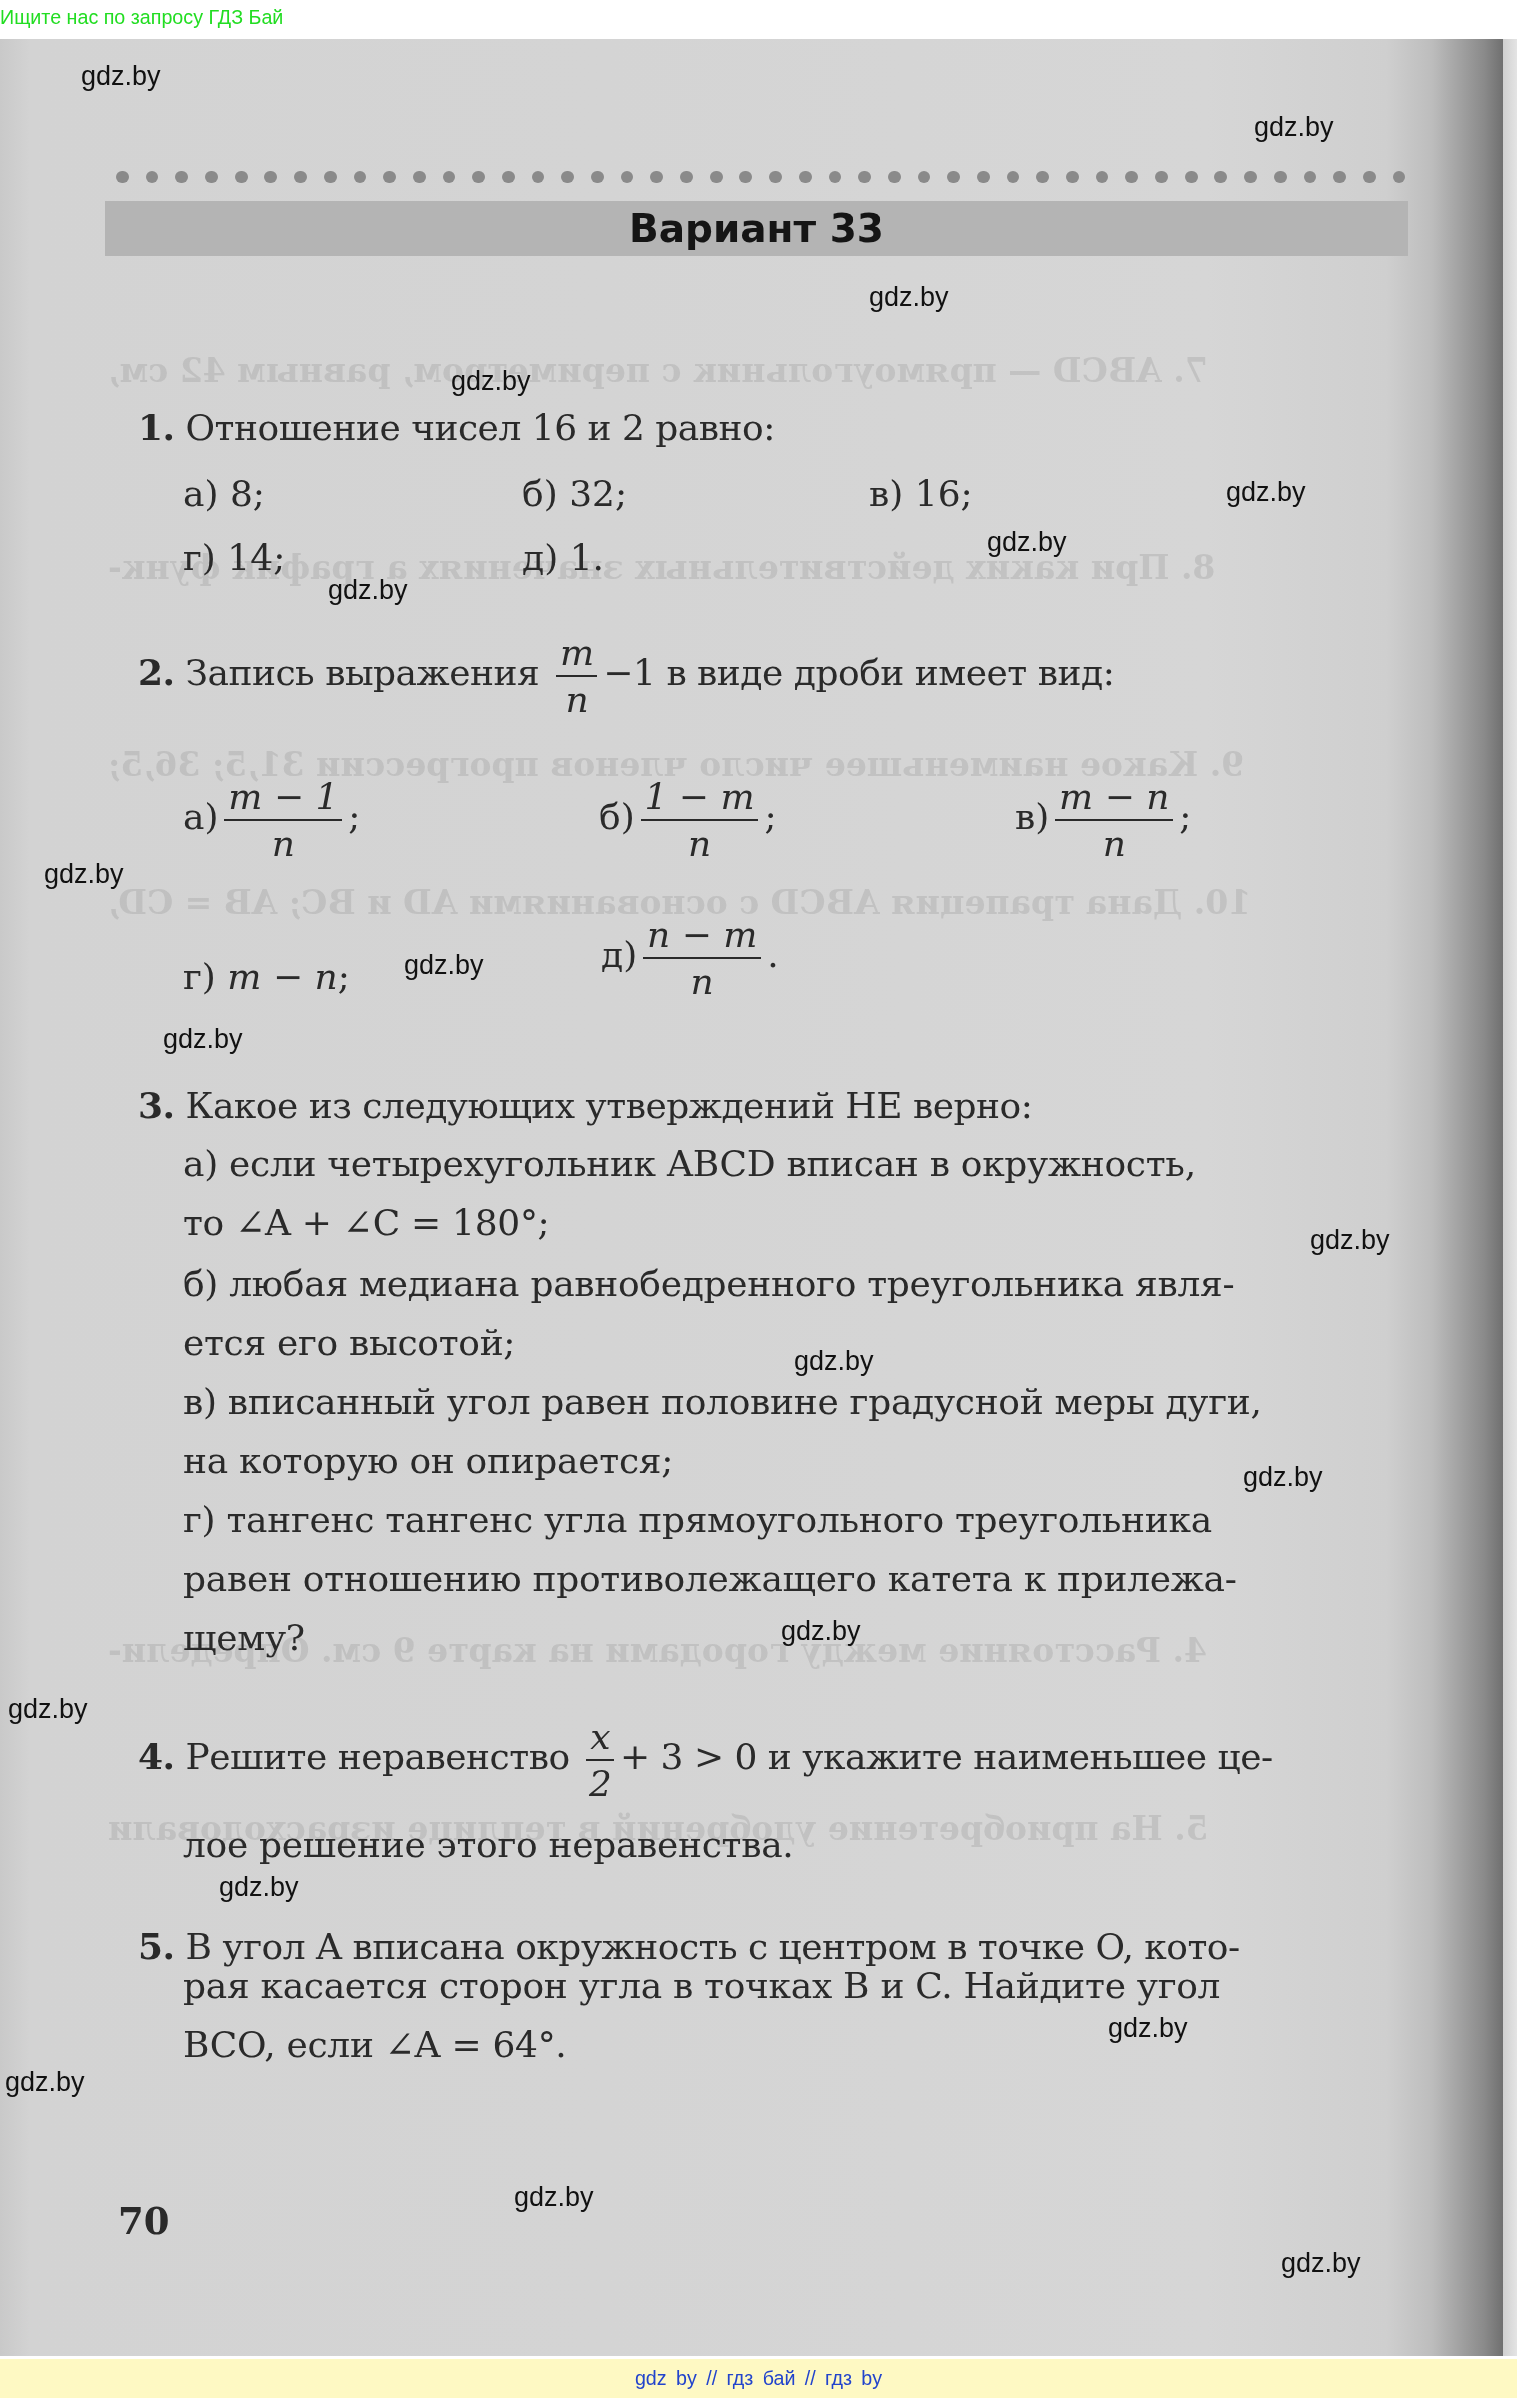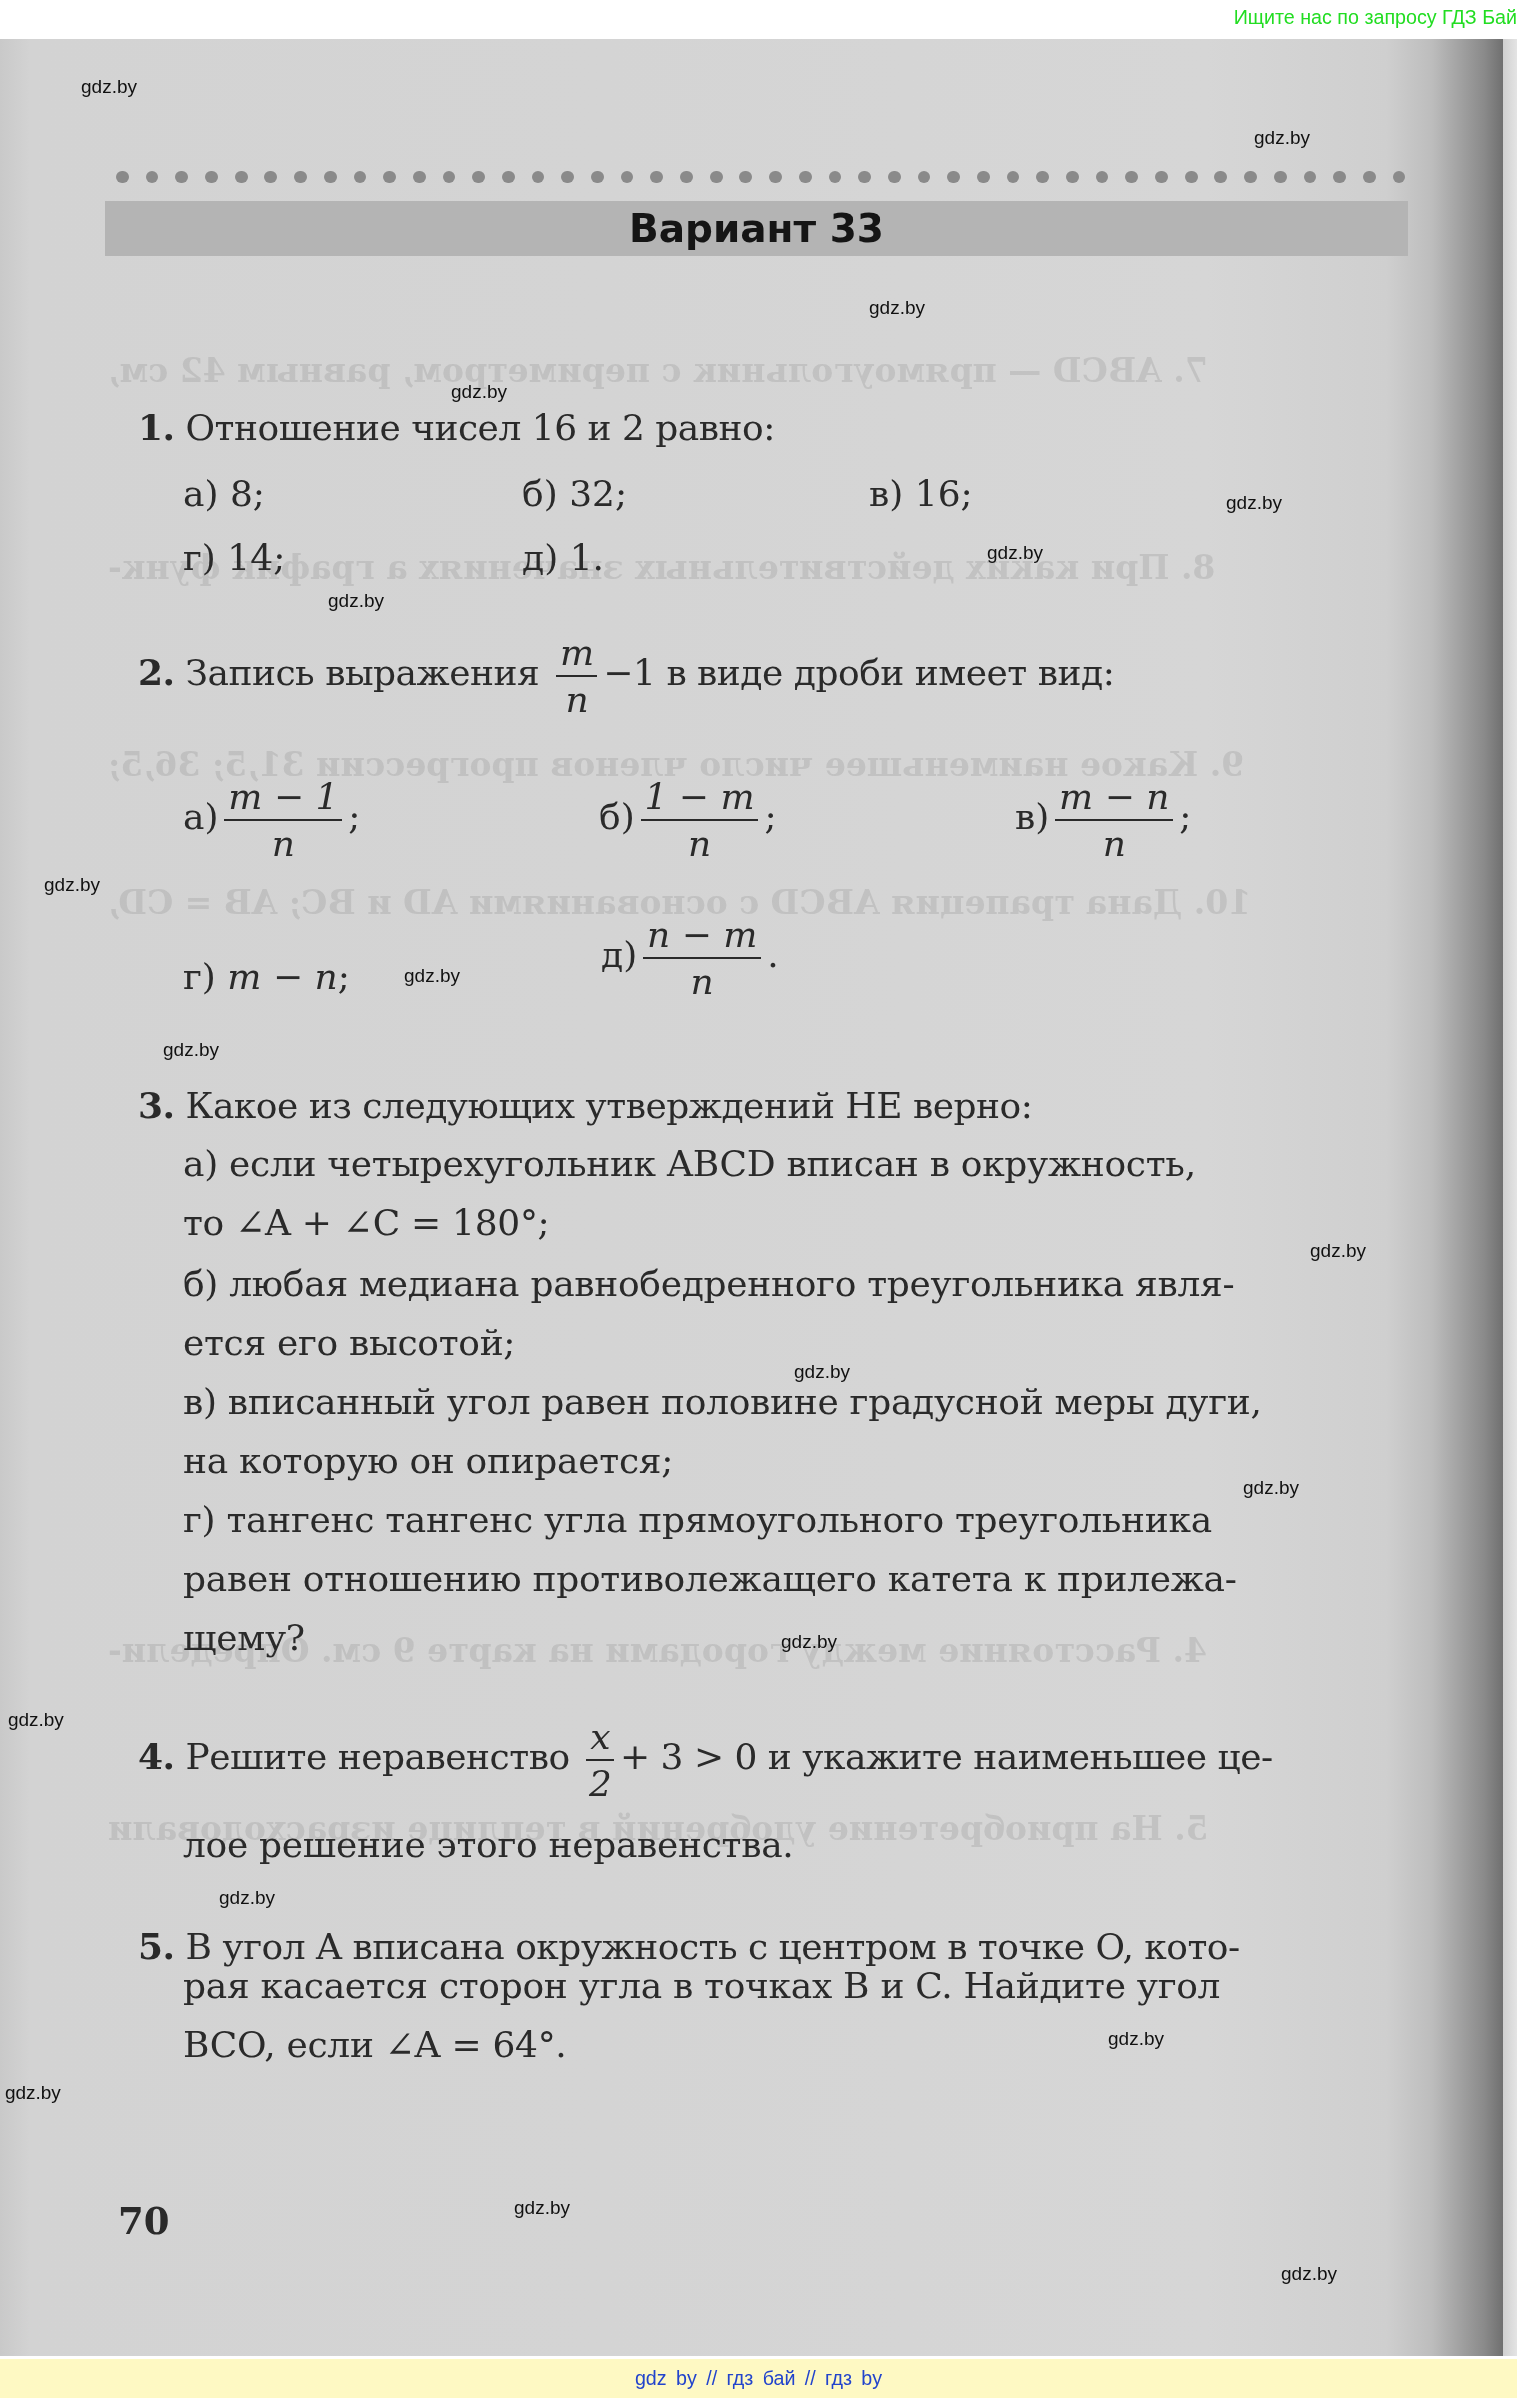--- a/index.html
+++ b/index.html
@@ -3,21 +3,21 @@
 <meta charset="utf-8">
 <style>
   html, body { margin: 0; padding: 0; }
   body {
     width: 1517px; height: 2399px; position: relative; overflow: hidden;
     background: #ffffff;
     font-family: "DejaVu Serif", serif;
   }
   .top-banner {
     position: absolute; left: 0; top: 0; width: 1517px; height: 31px;
-    text-align: right; line-height: 35px;
+    text-align: left; line-height: 35px;
     font-family: "Liberation Sans", sans-serif; font-size: 19.7px; color: #22dd22;
     background: #ffffff;
   }
   .bottom-banner {
     position: absolute; left: 0; top: 2359px; width: 1517px; height: 39px;
     text-align: center; line-height: 39px;
     font-family: "Liberation Sans", sans-serif; font-size: 19.7px; color: #2244cc;
     background: #fef9c3; word-spacing: 3.9px;
   }
   .page {
@@ -42,21 +42,21 @@
     position: absolute; left: 105px; top: 201px; width: 1303px; height: 55px;
     background: #b4b4b4;
     display: flex; align-items: center; justify-content: center;
   }
   .title-band span {
     font-family: "DejaVu Sans", sans-serif; font-weight: bold; font-size: 39px;
     color: #151515; letter-spacing: 0px;
   }
   .wm {
     position: absolute; font-family: "Liberation Sans", sans-serif;
-    font-size: 19px; color: #111; white-space: nowrap; margin-top: 15px;
+    font-size: 27px; color: #111; white-space: nowrap;
   }
   .q {
     position: absolute; left: 138px; font-size: 36px; color: #2a2a2a;
     white-space: nowrap; letter-spacing: -0.5px;
   }
   .q b { font-weight: bold; }
   .opt { position: absolute; font-size: 36px; color: #2a2a2a; white-space: nowrap; }
   .line { position: absolute; left: 183px; font-size: 36px; color: #2a2a2a; white-space: nowrap; letter-spacing: -0.3px; }
   i.m { font-style: italic; }
   .frac {

